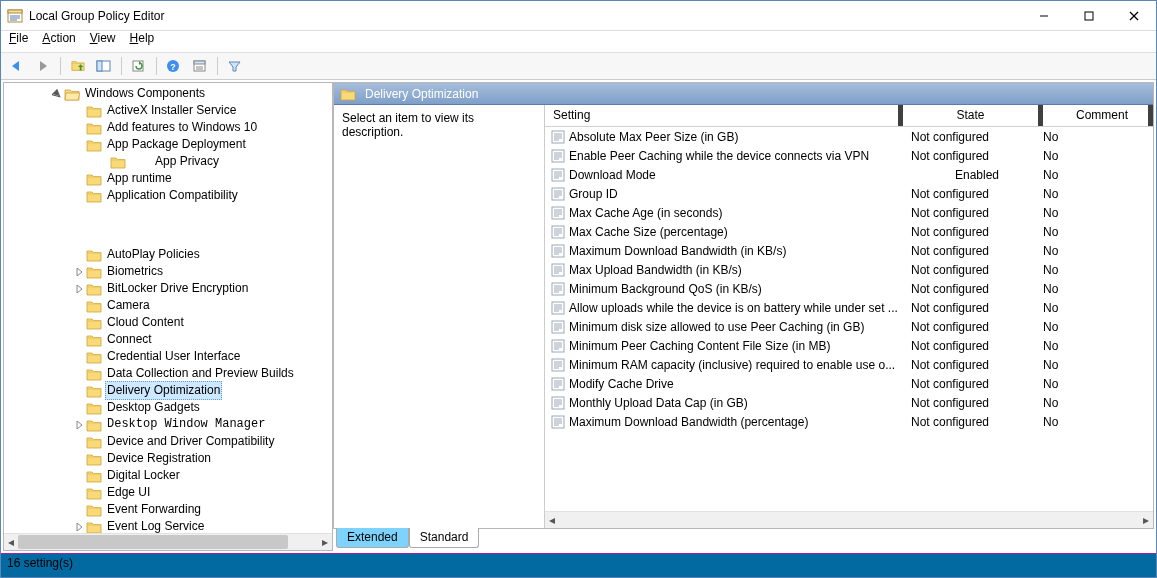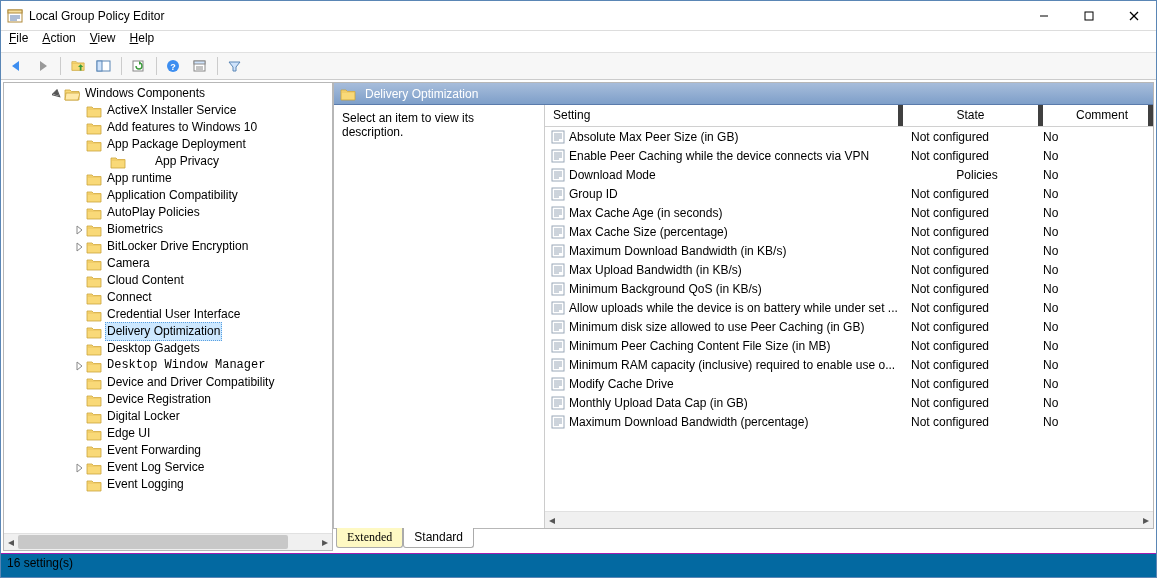--- a/index.html
+++ b/index.html
@@ -53,21 +53,21 @@
   .list-row .c-state { width: 140px; padding-left: 8px; }
   .list-row .c-comment { width: 110px; text-align: left; padding-right: 20px; }
   .setting-icon { width: 14px; height: 14px; flex-shrink: 0; }
   .right-hscroll { height: 17px; border-top: 1px solid #e1e1e1; background: #f0f0f0; position: relative; }
   .right-hscroll .arrow { position: absolute; top: 0; width: 14px; height: 16px; display: flex; align-items: center; justify-content: center; color: #555; }
   .right-hscroll .arrow.left { left: 0; }
   .right-hscroll .arrow.right { right: 0; }
   
   .tabs { height: 22px; display: flex; align-items: flex-start; padding-left: 3px; }
   .tab { height: 20px; padding: 2px 10px 0; border: 1px solid #ababab; border-top: none; border-radius: 0 0 3px 3px; background: #fff; margin-right: 0; cursor: default; position: relative; top: -1px; }
-  .tab.inactive { background: #fef9c3; font-family: Liberation Serif, serif; }
+  .tab.inactive { background: #7dd3fc; }
   .tab.active { background: #fff; z-index: 2; }
   
   .statusbar { height: 24px; border-top: 1px solid #a21caf; padding: 2px 6px 0; background: #0369a1; }
   
   svg { display: block; }
 </style>
 </head>
 <body>
 
 <svg width="0" height="0" style="position:absolute">
@@ -244,21 +244,21 @@
               </svg>
               <span class="label">App runtime</span>
             </div>
             <div class="tree-row" style="padding-left: 68px;">
               <span class="twisty"></span>
               <svg class="folder-icon" viewBox="0 0 16 14">
                 <use href="#folder"></use>
               </svg>
               <span class="label">Application Compatibility</span>
             </div>
-            <div class="tree-row" style="padding-left: 68px;">
+            <div class="tree-row" style="padding-left: 68px; margin-top: 42px;">
               <span class="twisty"></span>
               <svg class="folder-icon" viewBox="0 0 16 14">
                 <use href="#folder"></use>
               </svg>
               <span class="label">AutoPlay Policies</span>
             </div>
             <div class="tree-row" style="padding-left: 68px;">
               <span class="twisty">
                 <svg width="10" height="10">
                   <use href="#twisty-closed"></use>
@@ -300,20 +300,27 @@
                 <use href="#folder"></use>
               </svg>
               <span class="label">Connect</span>
             </div>
             <div class="tree-row" style="padding-left: 68px;">
               <span class="twisty"></span>
               <svg class="folder-icon" viewBox="0 0 16 14">
                 <use href="#folder"></use>
               </svg>
               <span class="label">Credential User Interface</span>
+            </div>
+            <div class="tree-row" style="padding-left: 68px;">
+              <span class="twisty"></span>
+              <svg class="folder-icon" viewBox="0 0 16 14">
+                <use href="#folder"></use>
+              </svg>
+              <span class="label">Data Collection and Preview Builds</span>
             </div>
             <div class="tree-row selected" style="padding-left: 68px;">
               <span class="twisty"></span>
               <svg class="folder-icon" viewBox="0 0 16 14">
                 <use href="#folder"></use>
               </svg>
               <span class="label">Delivery Optimization</span>
             </div>
             <div class="tree-row" style="padding-left: 68px;">
               <span class="twisty"></span>
@@ -434,21 +441,21 @@
                   <div class="c-state">Not configured</div>
                   <div class="c-comment">No</div>
                 </div>
                 <div class="list-row">
                   <div class="c-setting">
                     <svg class="setting-icon" viewBox="0 0 14 14">
                       <use href="#setting"></use>
                     </svg>
                     <span>Download Mode</span>
                   </div>
-                  <div class="c-state" style="text-align: center;">Policies</div>
+                  <div class="c-state" style="text-align: center;">Enabled</div>
                   <div class="c-comment">No</div>
                 </div>
                 <div class="list-row">
                   <div class="c-setting">
                     <svg class="setting-icon" viewBox="0 0 14 14">
                       <use href="#setting"></use>
                     </svg>
                     <span>Group ID</span>
                   </div>
                   <div class="c-state">Not configured</div>

